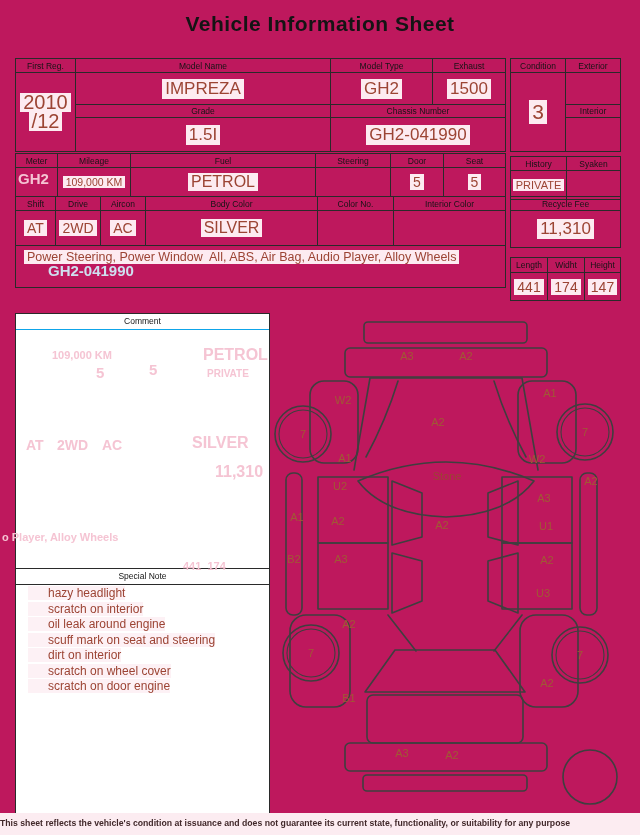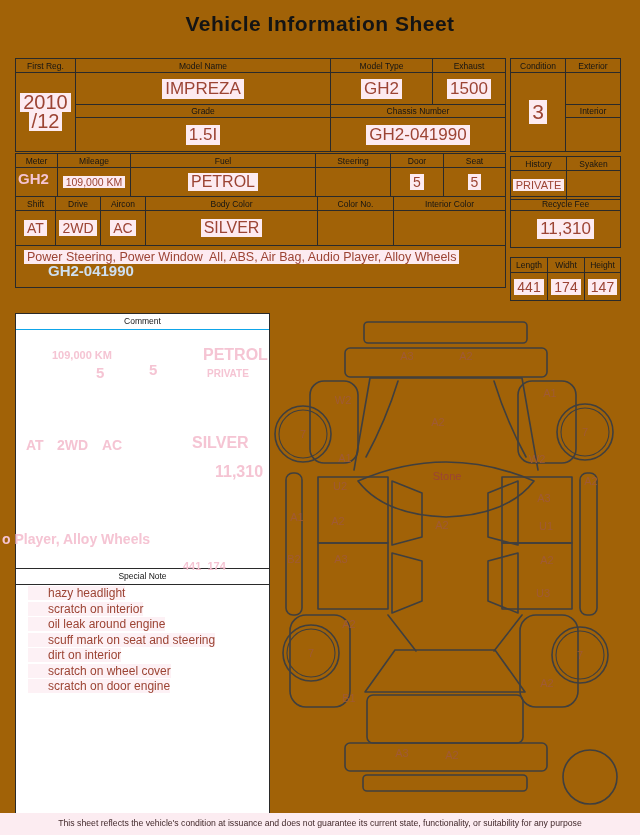--- a/index.html
+++ b/index.html
@@ -1,17 +1,17 @@
 <!DOCTYPE html>
 <html><head>
 <meta charset="utf-8">
 <style>
   html,body{margin:0;padding:0;}
   body{font-family:"Liberation Sans",sans-serif;background:#ffffff;}
-  #page{position:relative;width:640px;height:835px;background:#a16207;overflow:hidden;}
+  #page{position:relative;width:640px;height:835px;background:#be185d;overflow:hidden;}
   #page-title{position:absolute;top:12px;left:0;width:100%;text-align:center;
     font-size:21px;font-weight:bold;color:#141414;letter-spacing:0.5px;}
   table{border-collapse:collapse;position:absolute;table-layout:fixed;background:transparent;}
   td,th{border:1px solid #2a2a2a;padding:0;margin:0;text-align:center;vertical-align:middle;font-weight:normal;overflow:hidden;}
   table.blk{border:1.5px solid #1c1c1c;}
   .lbl{font-size:8.5px;color:#141414;white-space:nowrap;}
   .v{color:#9c4434;}
   .hl{background:#fdebf1;padding:0 3px;display:inline-block;white-space:pre;}
   .sz21{font-size:21px;} .sz20{font-size:20px;line-height:19px;} .sz17{font-size:17px;}
   .sz16{font-size:16px;} .sz14{font-size:14px;} .sz12{font-size:12.5px;} .sz11{font-size:11px;} .sz10{font-size:10.5px;}
@@ -30,21 +30,21 @@
   .ghost{position:absolute;color:#f5c4d3;white-space:pre;font-weight:bold;}
   
   #diagram{position:absolute;left:270px;top:315px;width:370px;height:495px;}
   #diagram svg{width:100%;height:100%;}
   .car-line{fill:none;stroke:#3f3f3f;stroke-width:1.6;stroke-linejoin:round;stroke-linecap:round;}
   .car-line-thin{fill:none;stroke:#3f3f3f;stroke-width:1.1;}
   .mark{fill:#a05a35;font-size:11px;text-anchor:middle;font-family:"Liberation Sans",sans-serif;}
   .mark.stone{fill:#9c4434;}
   
   #footer-band{position:absolute;left:0;top:813px;width:640px;height:22px;background:#fcecf1;}
-  #disclaimer{width:100%;text-align:center;font-size:8.7px;line-height:20px;color:#41282a;white-space:nowrap;}
+  #disclaimer{width:100%;text-align:left;font-size:8.7px;line-height:20px;color:#41282a;white-space:nowrap;font-weight:bold;}
 </style>
 </head>
 <body>
 
 <div id="page">
 
   <div id="page-title">Vehicle Information Sheet</div>
 
   <table class="blk" style="left:15px;top:58px;width:490px;">
     <colgroup>
@@ -315,21 +315,21 @@
       <span class="ghost" style="left: 52px; top: 349px; font-size: 11px;">109,000 KM</span>
       <span class="ghost" style="left: 96px; top: 364px; font-size: 15px;">5</span>
       <span class="ghost" style="left: 149px; top: 361px; font-size: 15px;">5</span>
       <span class="ghost" style="left: 203px; top: 346px; font-size: 16px;">PETROL</span>
       <span class="ghost" style="left: 207px; top: 368px; font-size: 10px;">PRIVATE</span>
       <span class="ghost" style="left: 26px; top: 437px; font-size: 14px;">AT</span>
       <span class="ghost" style="left: 57px; top: 437px; font-size: 14px;">2WD</span>
       <span class="ghost" style="left: 102px; top: 437px; font-size: 14px;">AC</span>
       <span class="ghost" style="left: 192px; top: 434px; font-size: 16px;">SILVER</span>
       <span class="ghost" style="left: 215px; top: 463px; font-size: 16px;">11,310</span>
-      <span class="ghost" style="left: 2px; top: 531px; font-size: 14px;">o Player, Alloy Wheels</span>
+      <span class="ghost" style="left: 2px; top: 531px; font-size: 11px;">o Player, Alloy Wheels</span>
       <span class="ghost" style="left: 183px; top: 560px; font-size: 11px;">441  174</span>
     </div>
 
   <div id="footer-band">
     <div id="disclaimer">This sheet reflects the vehicle's condition at issuance and does not guarantee its current state, functionality, or suitability for any purpose</div>
   </div>
 
 </div>
 
 </body></html>

